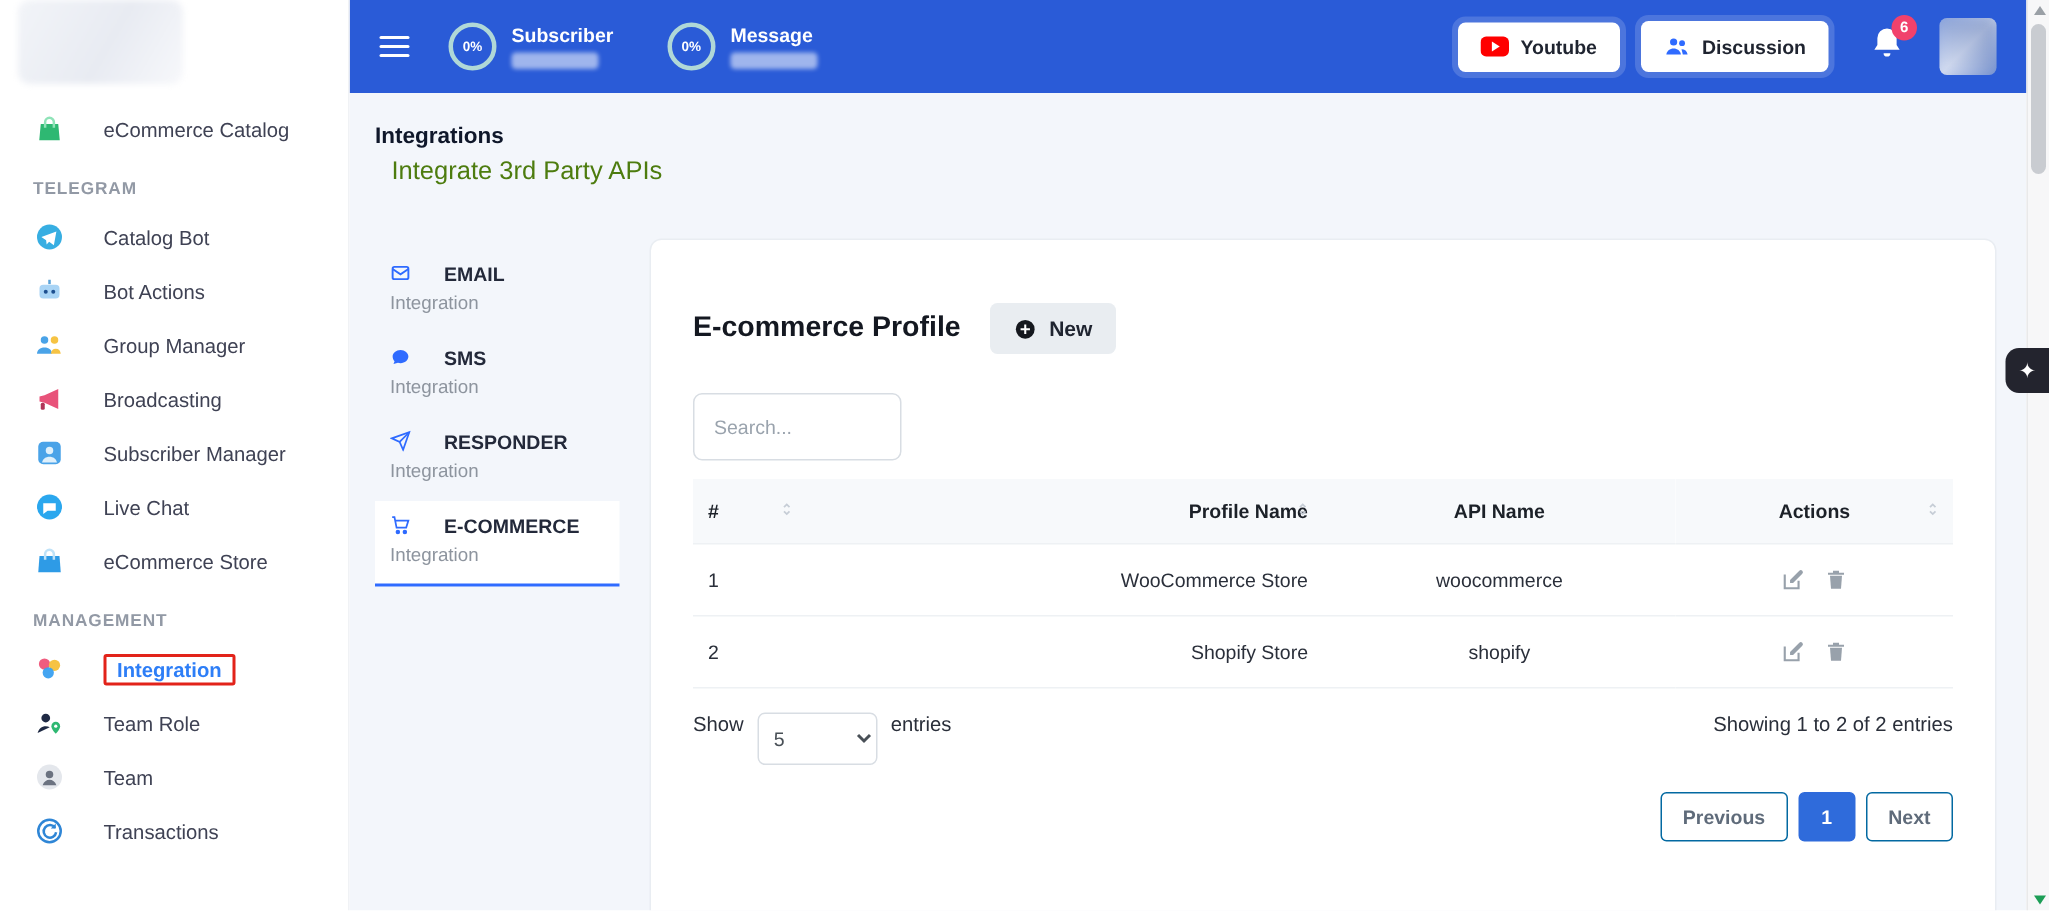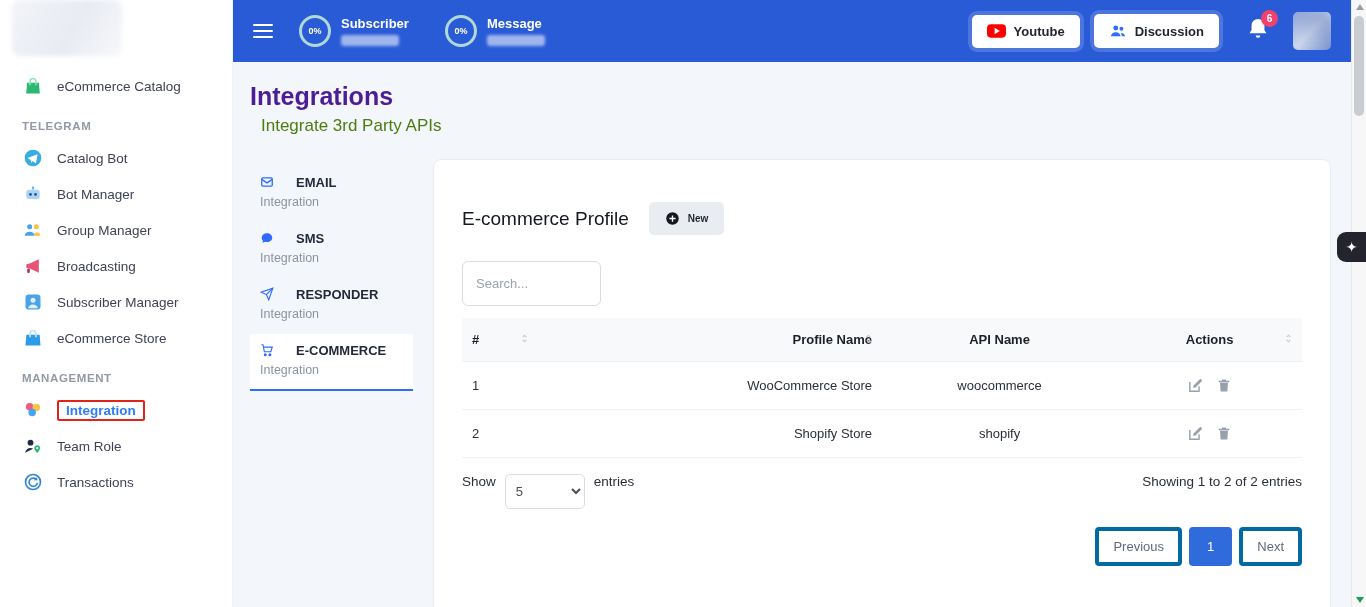--- a/index.html
+++ b/index.html
@@ -13,21 +13,21 @@
   .sidebar {
     position:absolute; left:0; top:0; width:233px; height:100%;
     background:#fff; z-index:5; border-right:1px solid #f0f2f5;
   }
   .logo-blur {
     margin:0 0 12px 12px; width:110px; height:56px; border-radius:8px;
     background:linear-gradient(120deg,#f2f4f8,#e8ebf2 55%,#f7f8fb);
     filter:blur(2px);
   }
   .side-item {
-    display:flex; align-items:center; gap:13px;
+    display:flex; align-items:center; gap:25px;
     padding:7px 10px 7px 22px; font-size:13.5px; color:#3f4254;
     cursor:pointer; white-space:nowrap;
   }
   .side-item .ibadge { width:22px; height:22px; flex:0 0 22px; display:flex; align-items:center; justify-content:center; }
   .side-section {
     padding:16px 22px 8px; font-size:11.5px; font-weight:700;
     color:#9299a5; letter-spacing:.6px;
   }
   .side-item.active .lbl-wrap {
     border:2px solid #e2231a; padding:1px 7px; border-radius:2px;
@@ -68,40 +68,40 @@
     width:38px; height:38px; border-radius:5px; overflow:hidden; cursor:pointer;
     background:linear-gradient(135deg,#89a4e0,#c7d3ee 50%,#6f8ed2);
   }
   .avatar div { width:100%; height:100%; filter:blur(4px); background:linear-gradient(45deg,rgba(255,255,255,.35),rgba(40,70,140,.35)); }
 
   
   .content {
     position:absolute; left:233px; top:62px; right:15px; bottom:0;
     background:#f3f6fb; overflow:hidden;
   }
-  .page-title { font-size:25px; font-weight:700; color:#4c1d95; margin:20px 0 5px 17px; }
+  .page-title { font-size:15px; font-weight:700; color:#0f172a; margin:20px 0 5px 17px; }
   .page-sub { font-size:17px; color:#4d7c0f; margin-left:28px; }
 
   .tabs { position:absolute; left:17px; top:104px; width:163px; }
   .tab { padding:9px 10px 12px; cursor:pointer; margin-bottom:1px; }
   .tab.active { background:#fff; border-bottom:2px solid #2f6bff; }
   .tab .t1 { display:flex; align-items:flex-start; gap:22px; font-size:13px; font-weight:700; color:#23293a; }
   .tab .t1 svg { color:#2f6bff; flex:0 0 auto; }
   .tab .t2 { font-size:12.5px; color:#8d949e; margin-top:5px; }
 
   .card {
     position:absolute; left:200px; right:20px; top:97px; bottom:-20px;
     background:#fff; border:1px solid #e9edf2; border-radius:8px;
     padding:42px 28px 20px;
   }
   .card-head { display:flex; align-items:center; gap:20px; }
-  .card-title { font-size:19px; font-weight:400; color:#141821; }
+  .card-title { font-size:19px; font-weight:700; color:#141821; }
   .new-btn {
     background:#e9edf1; border:none; border-radius:5px; padding:9px 16px;
-    font-size:10px; font-weight:600; color:#1f2430; display:flex; align-items:center; gap:8px;
+    font-size:14px; font-weight:600; color:#1f2430; display:flex; align-items:center; gap:8px;
     cursor:pointer; font-family:"Liberation Sans", sans-serif;
   }
   .search-input {
     margin-top:26px; width:139px; height:45px; border:1px solid #d8dde3; border-radius:6px;
     padding:0 13px; font-size:13px; color:#495057; outline:none;
     font-family:"Liberation Sans", sans-serif;
   }
   .search-input::placeholder { color:#9aa3ad; }
 
   table.data { width:100%; border-collapse:collapse; margin-top:12px; }
@@ -121,23 +121,24 @@
 
   .bottom-row { display:flex; margin-top:16px; font-size:13.5px; color:#2a2f3a; gap:9px; }
   .size-select {
     height:35px; width:80px; border:1px solid #d8dde3; border-radius:5px;
     color:#495057; font-size:13px; padding:0 6px; background:#fff;
     font-family:"Liberation Sans", sans-serif;
   }
   .showing { margin-left:auto; color:#2a2f3a; }
   .pagination { display:flex; justify-content:flex-end; gap:7px; margin-top:18px; }
   .page-btn {
-    border:4px solid #0369a1; background:#fff; color:#5f6b7a; font-size:13px;
+    border:1px solid #0369a1; background:#fff; color:#5f6b7a; font-size:13px;
     padding:8px 14px; border-radius:4px; cursor:pointer; min-width:38px; text-align:center;
     font-family:"Liberation Sans", sans-serif;
+    font-weight:bold;
   }
   .page-btn.current { background:#2f6bdb; border-color:#2f6bdb; color:#fff; }
 
   
   .ai-fab {
     position:absolute; right:0; top:232px; width:29px; height:30px; z-index:20;
     background:#23242e; border-radius:9px 0 0 9px; color:#fff;
     display:flex; align-items:center; justify-content:center; font-size:14px; cursor:pointer;
   }
   .scrollbar {
@@ -179,21 +180,21 @@
   </div>
   <div class="side-item">
     <span class="ibadge">
       <svg width="20" height="20" viewBox="0 0 24 24">
           <rect x="4" y="7" width="16" height="11" rx="3" fill="#a9d4f5"></rect>
           <circle cx="9" cy="12.5" r="1.6" fill="#1d4f8f"></circle>
           <circle cx="15" cy="12.5" r="1.6" fill="#1d4f8f"></circle>
           <rect x="11" y="3" width="2" height="3.5" fill="#5aa2d8"></rect>
         </svg>
     </span>
-    <span class="lbl">Bot Manager</span>
+    <span class="lbl">Bot Actions</span>
   </div>
   <div class="side-item">
     <span class="ibadge">
       <svg width="20" height="20" viewBox="0 0 24 24">
           <circle cx="8" cy="8" r="3" fill="#4aa3e8"></circle>
           <circle cx="16" cy="8" r="3" fill="#f6c344"></circle>
           <path d="M2 19c0-3 2.5-5 6-5s6 2 6 5z" fill="#4aa3e8"></path>
           <path d="M13 19c.5-2.6 1.7-4 4-4 2.4 0 3.7 1.5 4 4z" fill="#f6c344"></path>
         </svg>
     </span>
@@ -214,20 +215,29 @@
           <rect x="3" y="3" width="18" height="18" rx="4" fill="#4aa3e8"></rect>
           <circle cx="12" cy="10" r="3" fill="#dff0fb"></circle>
           <path d="M6 19.5c.7-2.8 3-4.5 6-4.5s5.3 1.7 6 4.5z" fill="#dff0fb"></path>
         </svg>
     </span>
     <span class="lbl">Subscriber Manager</span>
   </div>
   <div class="side-item">
     <span class="ibadge">
       <svg width="20" height="20" viewBox="0 0 24 24">
+          <circle cx="12" cy="12" r="10" fill="#2aa7ee"></circle>
+          <path fill="#fff" d="M7 9h10v6h-6.5L7 17.5z"></path>
+        </svg>
+    </span>
+    <span class="lbl">Live Chat</span>
+  </div>
+  <div class="side-item">
+    <span class="ibadge">
+      <svg width="20" height="20" viewBox="0 0 24 24">
           <path fill="#2e9be6" d="M4 8h16l1 13H3z"></path>
           <path fill="none" stroke="#bfe2f8" stroke-width="2" d="M8.5 11V6.5a3.5 3.5 0 0 1 7 0V11"></path>
         </svg>
     </span>
     <span class="lbl">eCommerce Store</span>
   </div>
 
   <div class="side-section">MANAGEMENT</div>
 
   <div class="side-item active">
@@ -245,20 +255,30 @@
   <div class="side-item">
     <span class="ibadge">
       <svg width="20" height="20" viewBox="0 0 24 24">
           <circle cx="9" cy="8" r="3.5" fill="#1f2a44"></circle>
           <path d="M2.5 20c.8-3.5 3.3-5.5 6.5-5.5 1.2 0 2.3.3 3.2.8z" fill="#1f2a44"></path>
           <path d="M17 11a3.5 3.5 0 0 1 3.5 3.5c0 2.6-3.5 6-3.5 6s-3.5-3.4-3.5-6A3.5 3.5 0 0 1 17 11z" fill="#2eb872"></path>
           <circle cx="17" cy="14.5" r="1.3" fill="#fff"></circle>
         </svg>
     </span>
     <span class="lbl">Team Role</span>
+  </div>
+  <div class="side-item">
+    <span class="ibadge">
+      <svg width="20" height="20" viewBox="0 0 24 24">
+          <circle cx="12" cy="12" r="10" fill="#e4e7ec"></circle>
+          <circle cx="12" cy="10" r="3" fill="#6b7280"></circle>
+          <path d="M6.5 18.5c1-2.8 3-4.3 5.5-4.3s4.5 1.5 5.5 4.3z" fill="#6b7280"></path>
+        </svg>
+    </span>
+    <span class="lbl">Team</span>
   </div>
   <div class="side-item">
     <span class="ibadge">
       <svg width="20" height="20" viewBox="0 0 24 24" fill="none" stroke="#2f86d6" stroke-width="2">
           <circle cx="12" cy="12" r="9"></circle>
           <path d="M16.5 9.5a5 5 0 1 0 .8 3.5"></path>
           <path d="M17 6v4h-4" fill="#2f86d6" stroke="none"></path>
         </svg>
     </span>
     <span class="lbl">Transactions</span>

